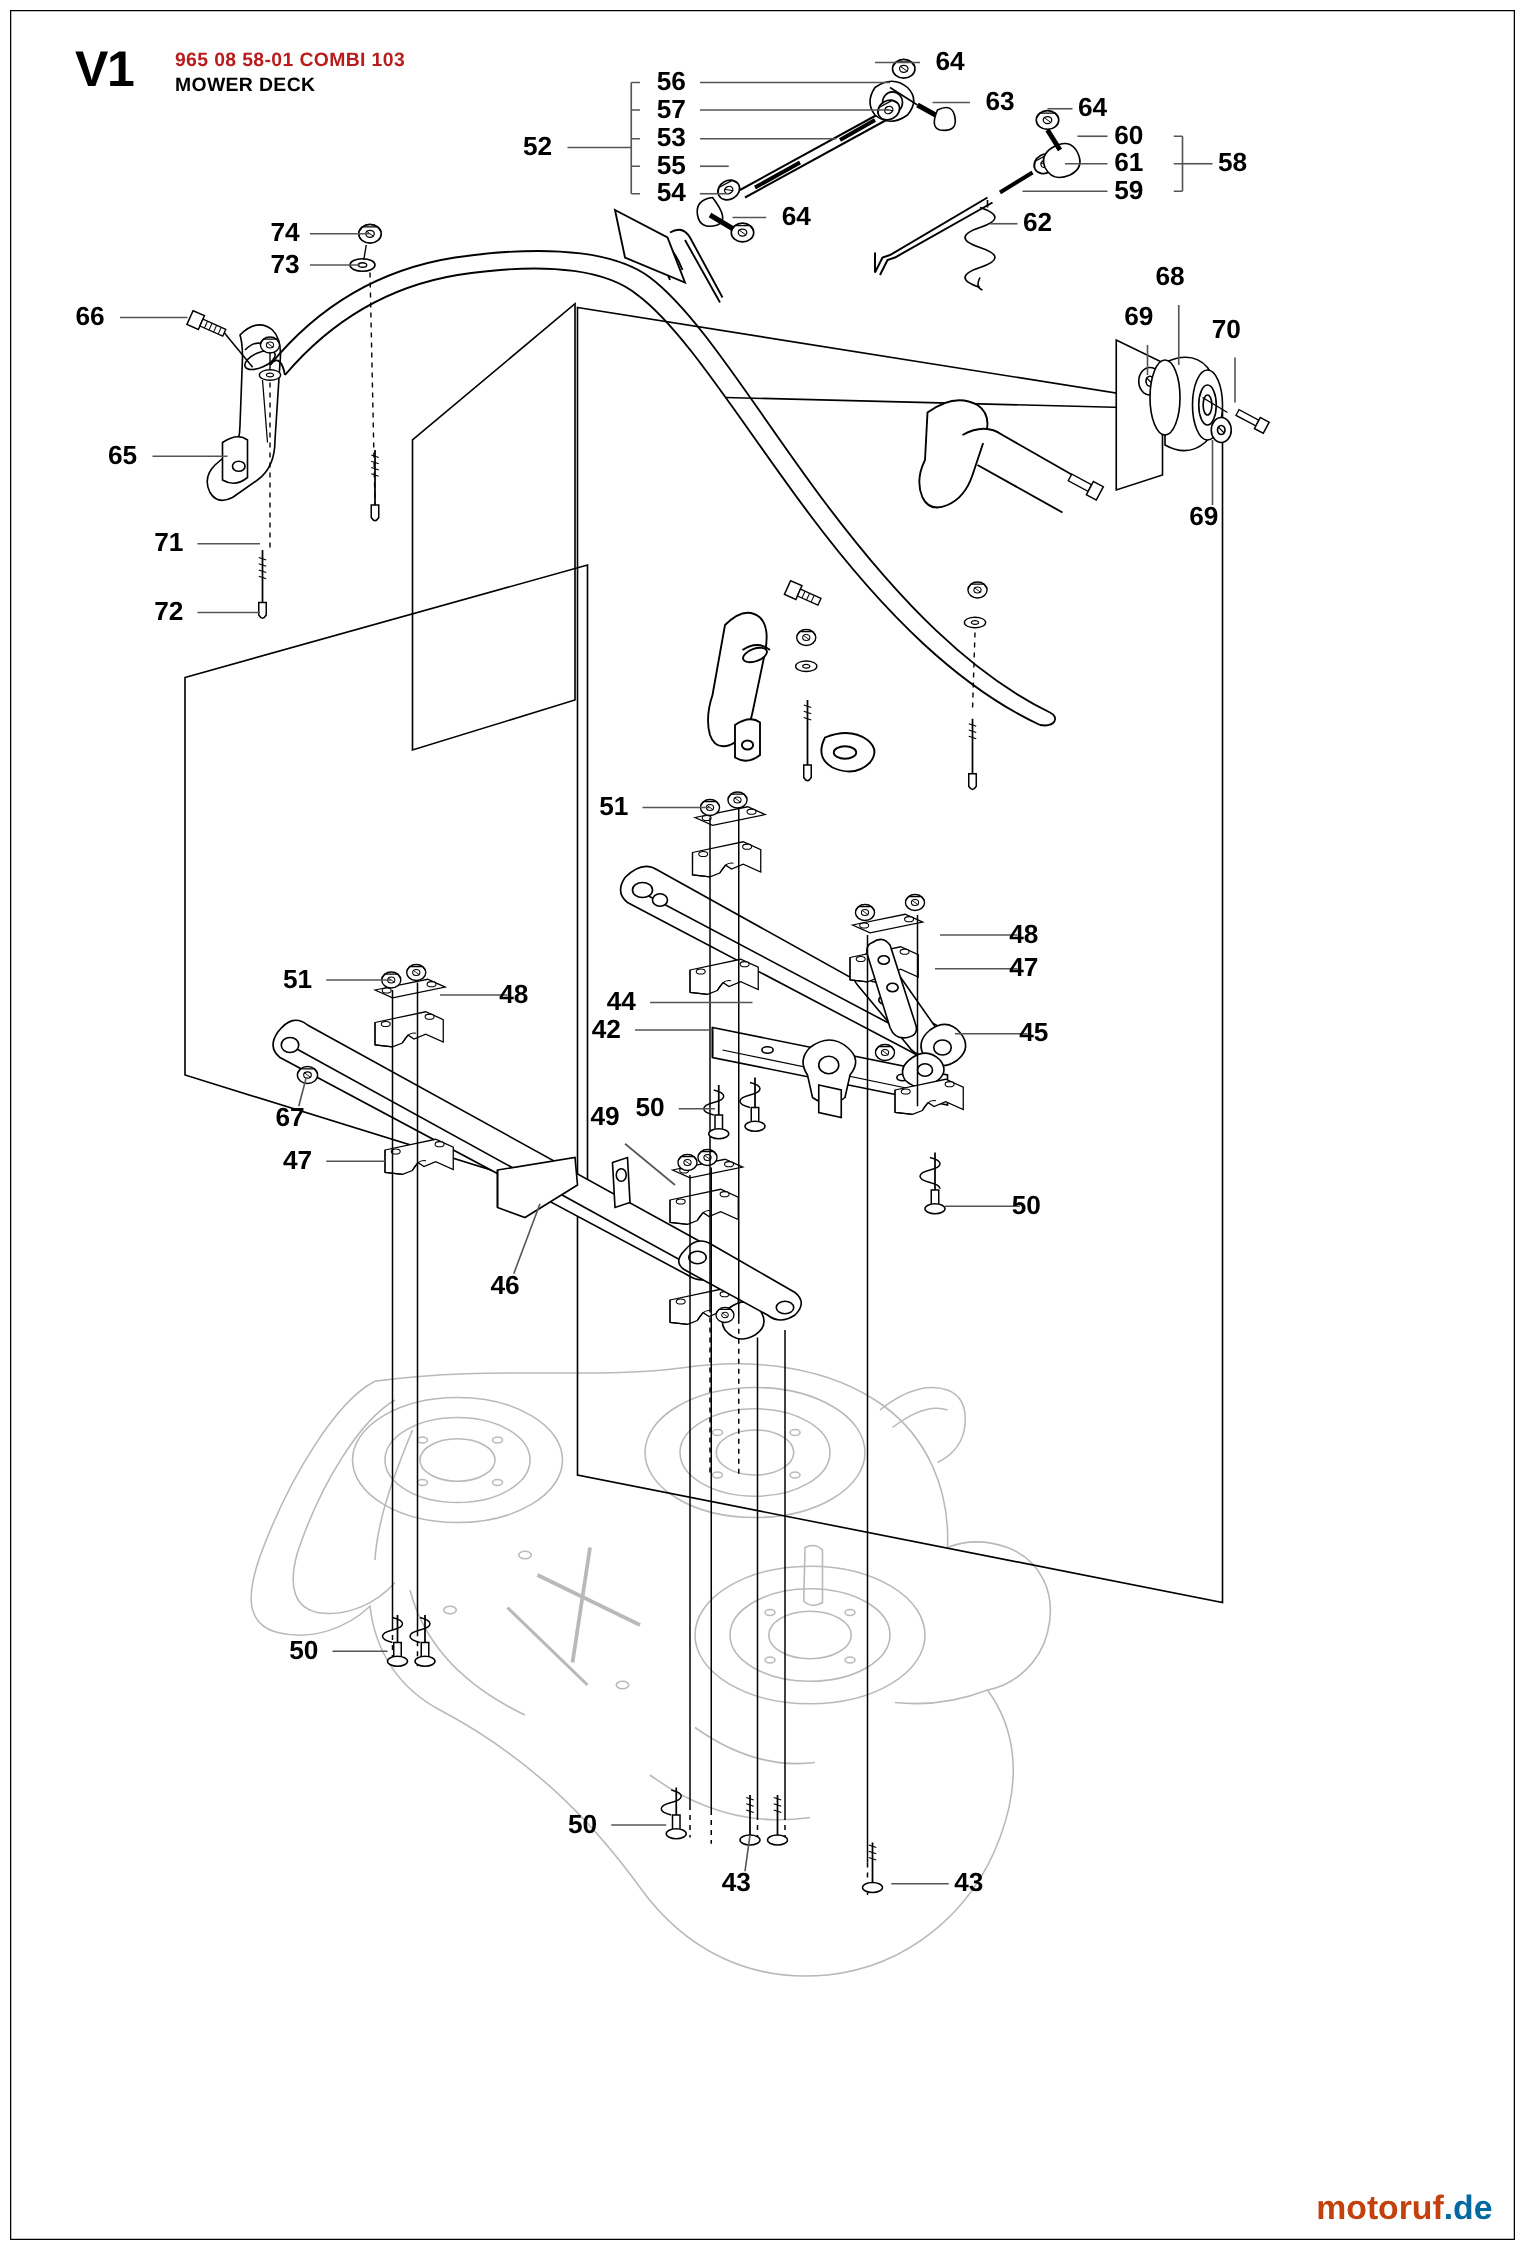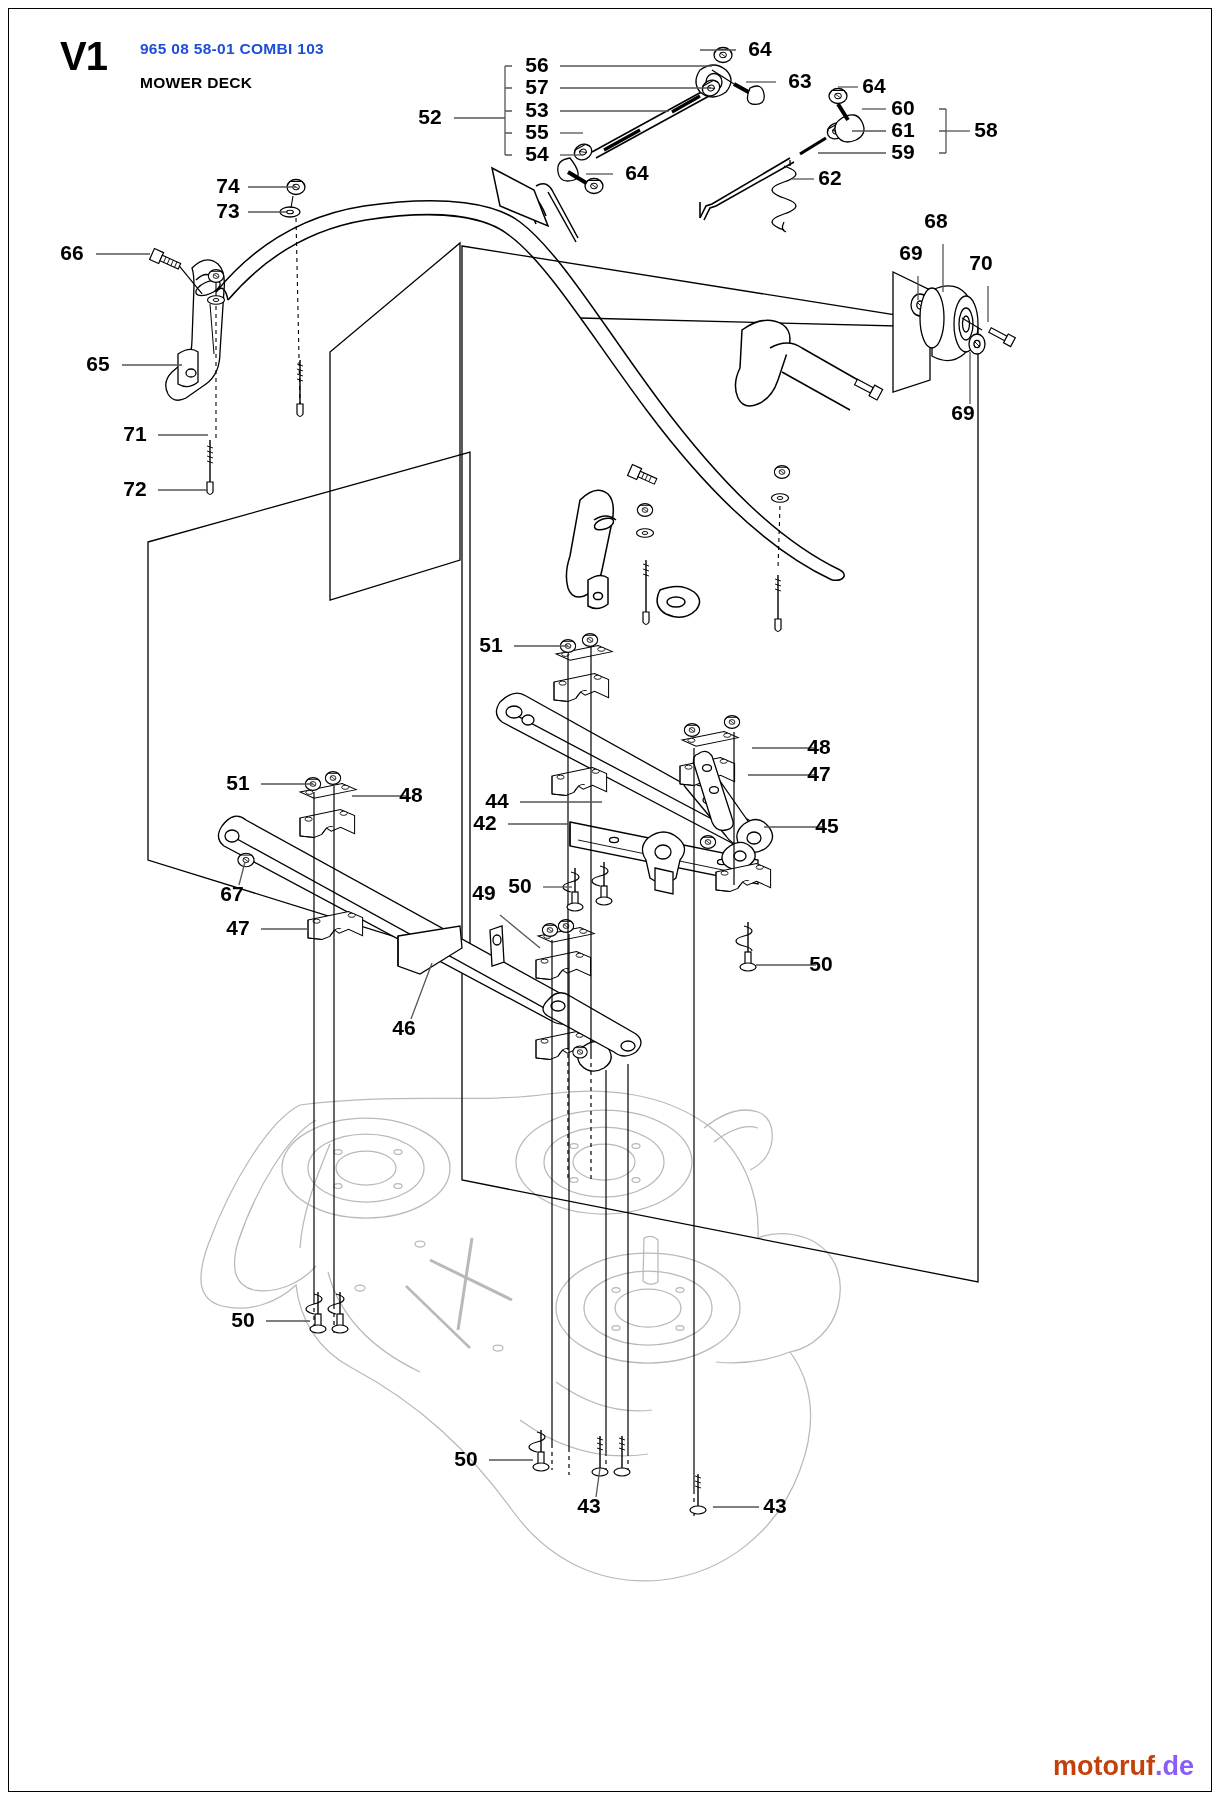--- a/index.html
+++ b/index.html
@@ -2,26 +2,26 @@
 <html><head>
 <meta charset="utf-8">
 <style>
   html,body{margin:0;padding:0;background:#ffffff;}
   body{width:1220px;height:1800px;position:relative;font-family:"Liberation Sans",sans-serif;overflow:hidden;}
   #sheet{position:absolute;left:0;top:0;width:1220px;height:1800px;background:#fff;}
   .frame{position:absolute;left:8px;top:8px;width:1204px;height:1784px;border:1px solid #000;box-sizing:border-box;}
   .titleblock{position:absolute;left:60px;top:36px;display:flex;align-items:flex-start;gap:33px;}
   .tb-code{font-size:40px;font-weight:bold;letter-spacing:-1px;line-height:40px;color:#000;}
   .tb-text{padding-top:4px;}
-  .tb-line1{font-size:15.5px;font-weight:bold;letter-spacing:0.3px;line-height:18px;color:#1d4ed8;}
-  .tb-line2{font-size:15.5px;font-weight:bold;letter-spacing:0.3px;line-height:18px;color:#000;margin-top:16px;}
+  .tb-line1{font-size:15.5px;font-weight:bold;letter-spacing:0.3px;line-height:18px;color:#b91c1c;}
+  .tb-line2{font-size:15.5px;font-weight:bold;letter-spacing:0.3px;line-height:18px;color:#000;margin-top:2px;}
   #art{position:absolute;left:0;top:0;width:1220px;height:1800px;}
   .wm{position:absolute;right:26px;bottom:18px;font-size:27px;font-weight:bold;letter-spacing:0px;}
   .wm .a{color:#c2410c;}
-  .wm .b{color:#8b5cf6;}
+  .wm .b{color:#0369a1;}
   text.lbl{font-family:"Liberation Sans",sans-serif;font-weight:bold;font-size:21px;fill:#000;}
 </style>
 </head>
 <body>
 
 <div id="sheet">
 
   <div class="frame"></div>
 
   <div class="titleblock">

